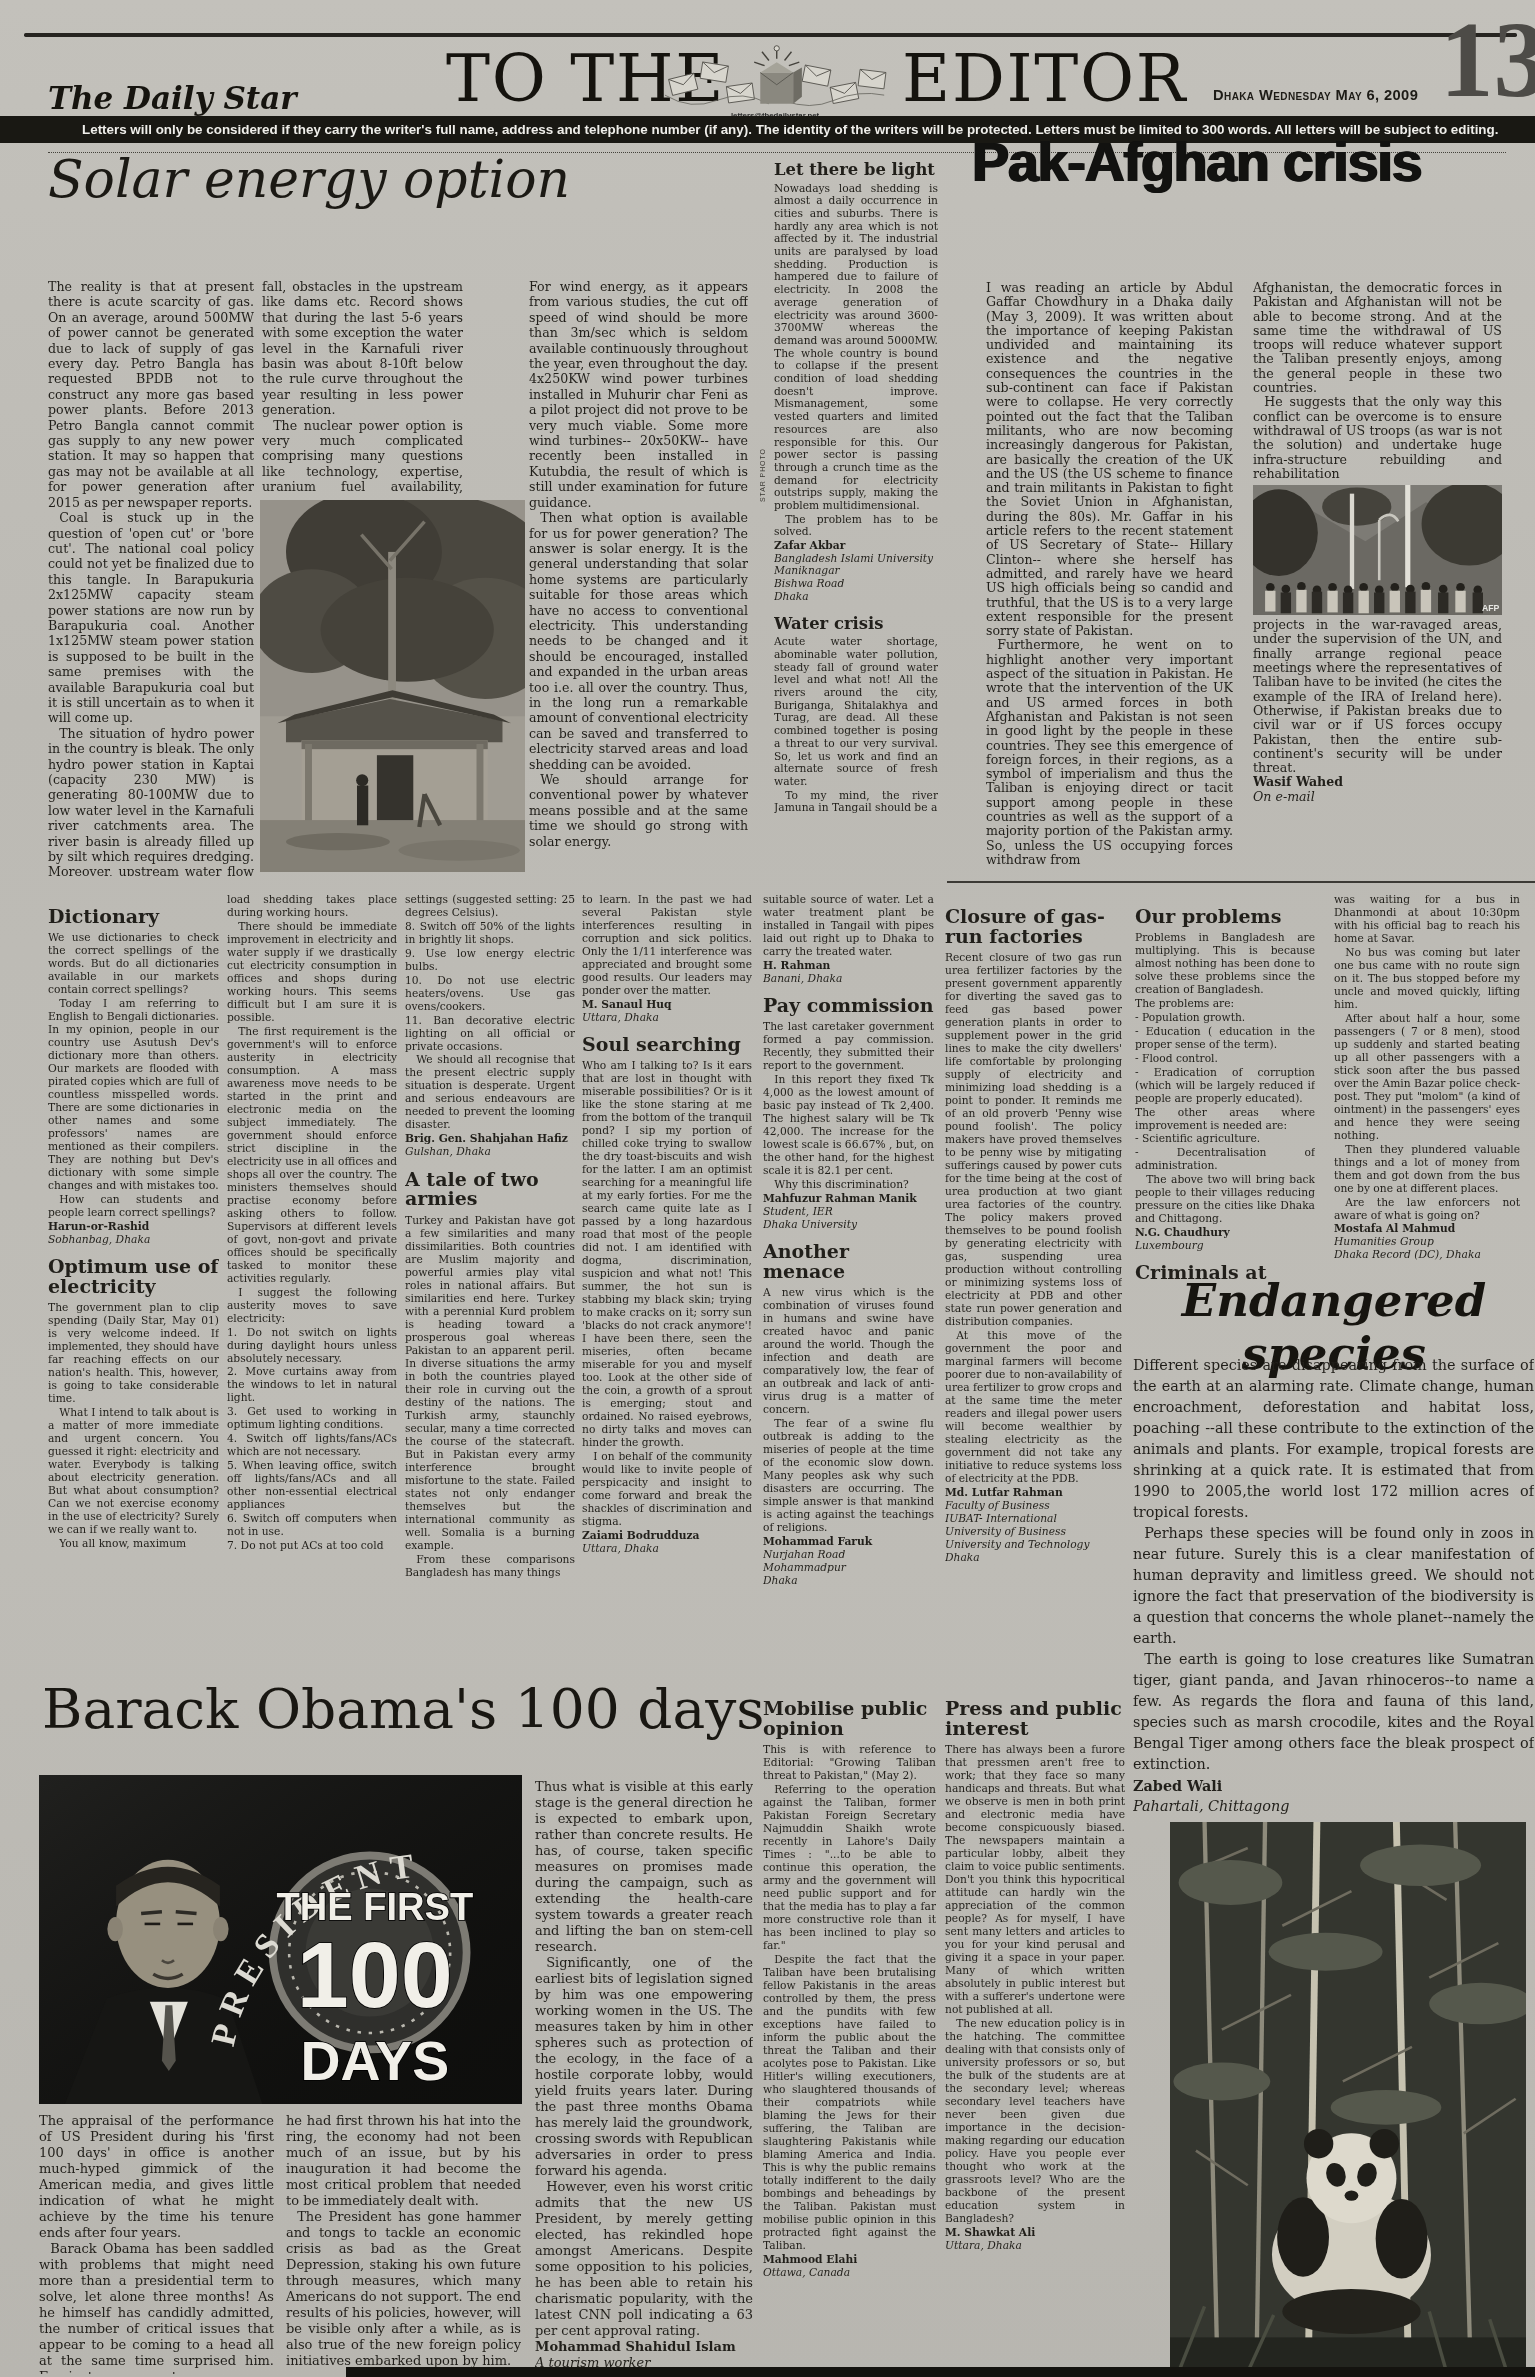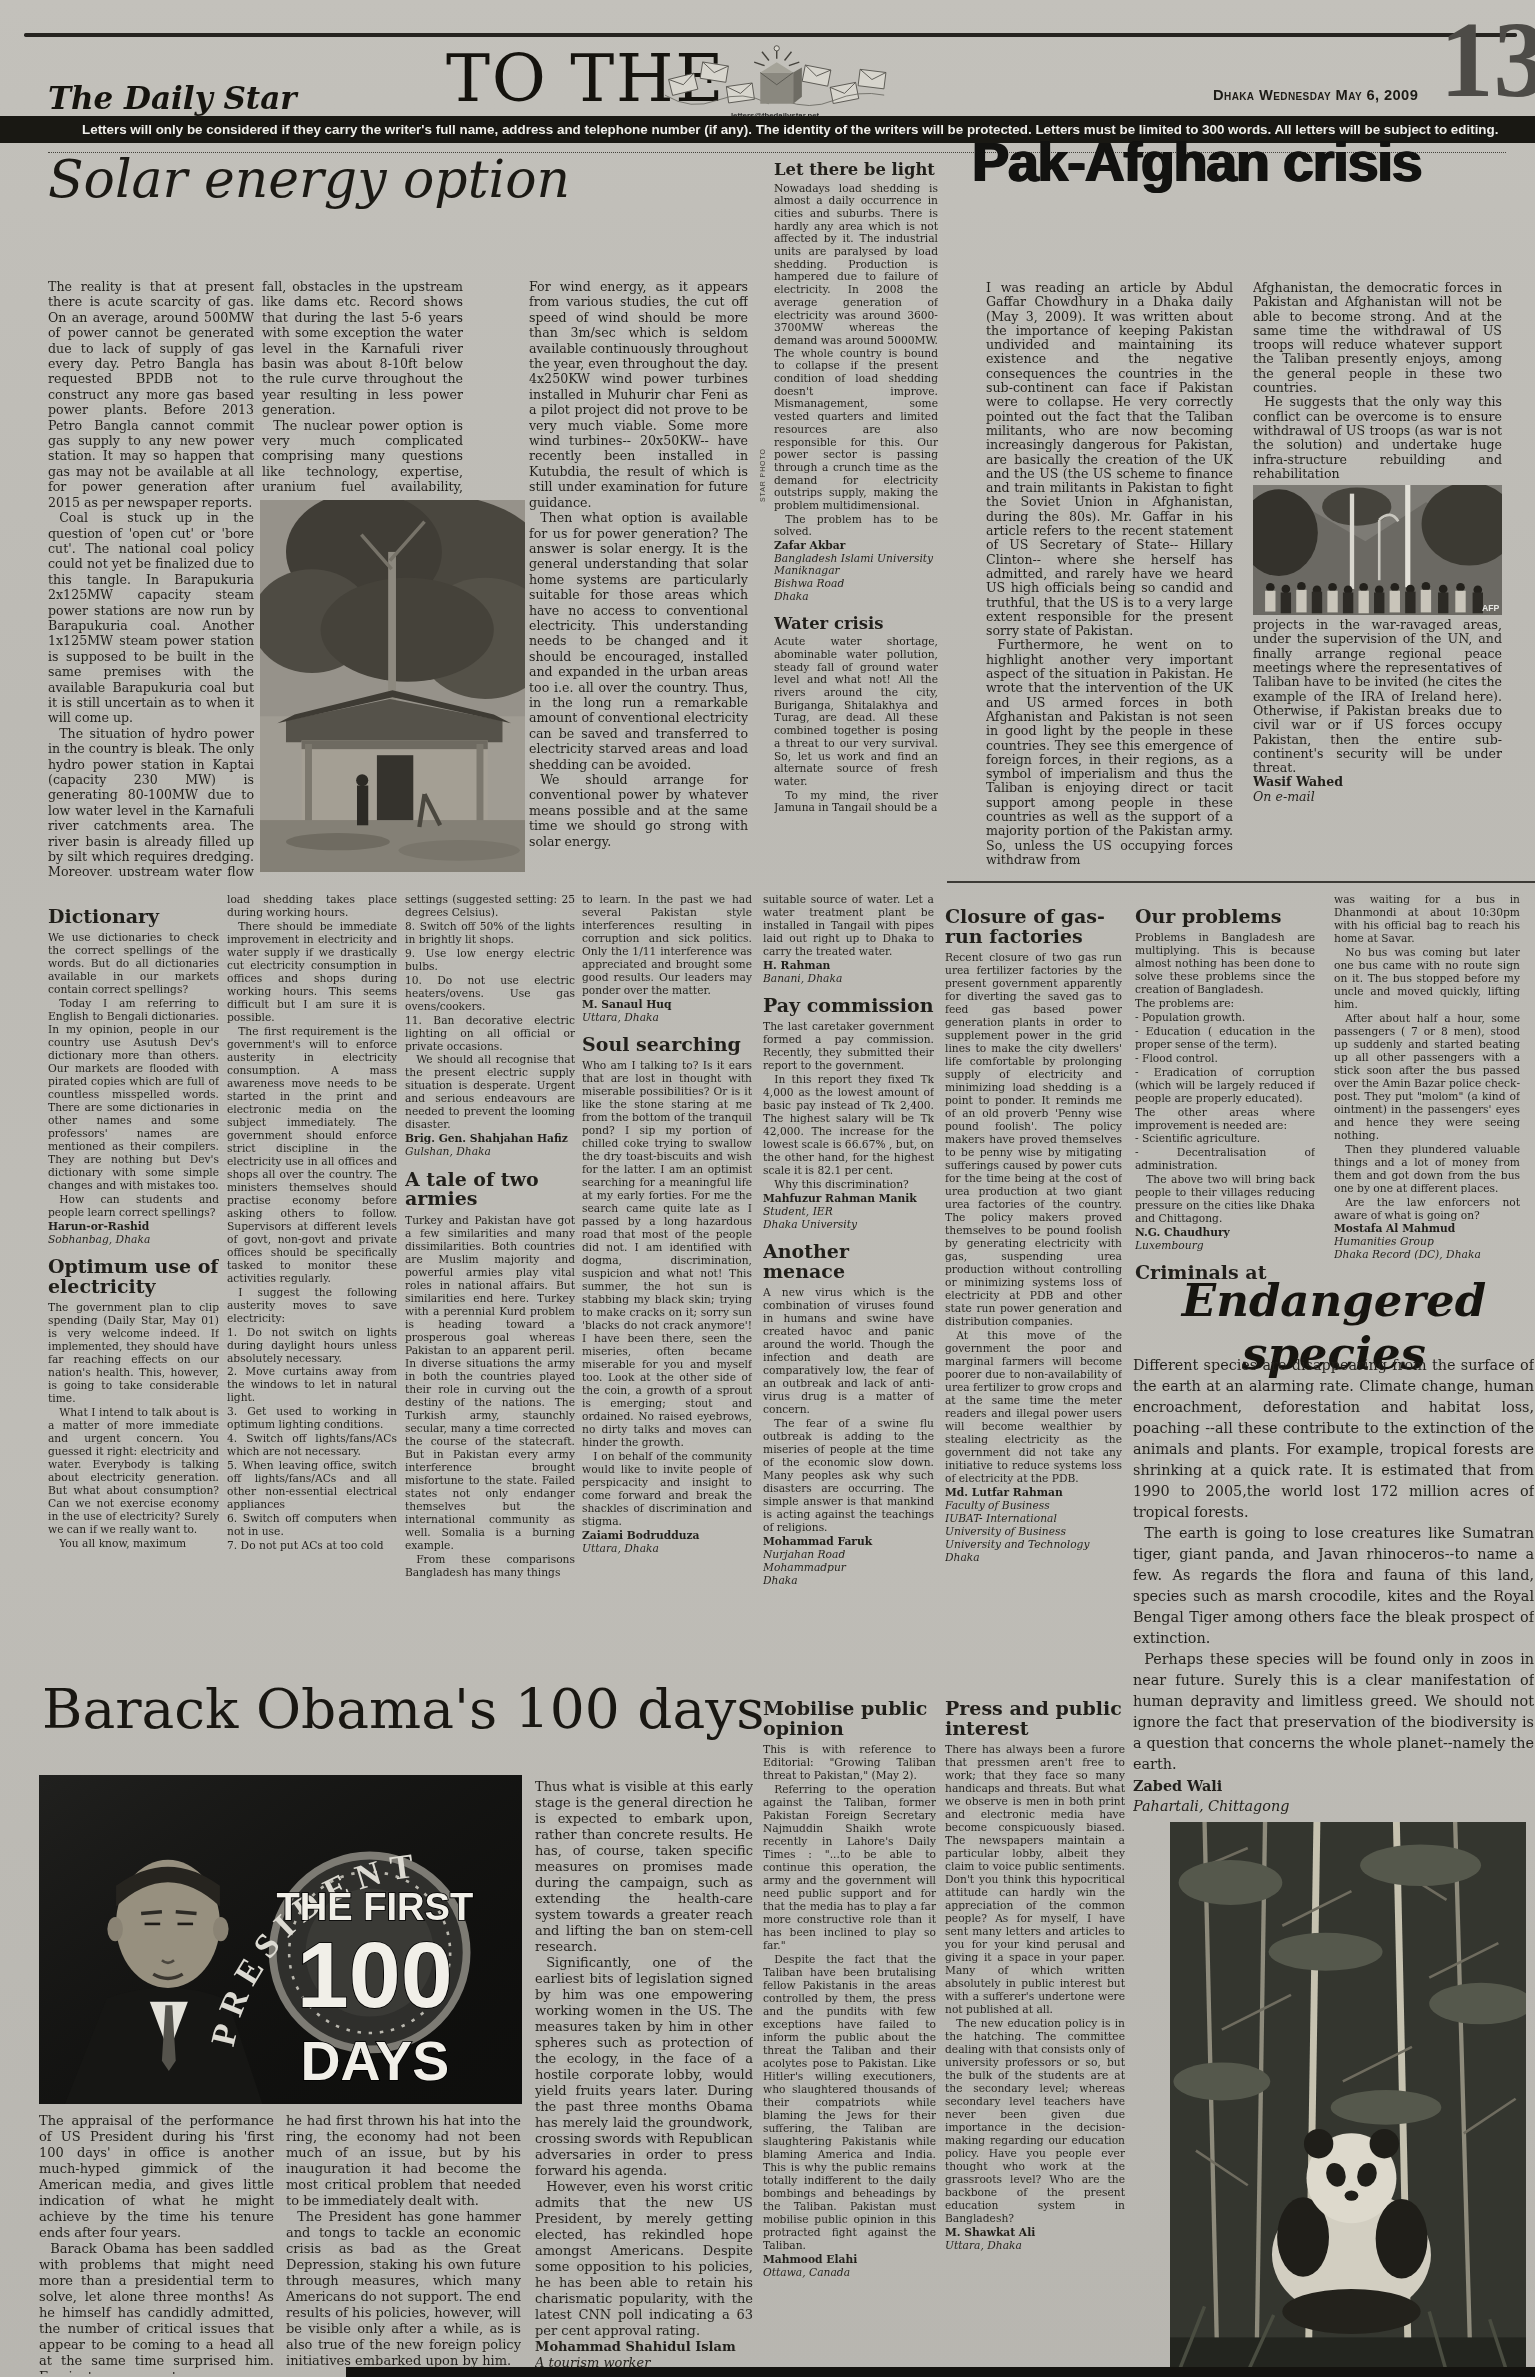--- a/index.html
+++ b/index.html
@@ -58,20 +58,21 @@
 </style>
 </head>
 <body>
 
 <div id="page">
 
   <div class="abs" id="toprule"></div>
 
   <div class="abs" id="masthead">The Daily Star</div>
   <div class="abs bigTO" id="title-left">TO THE</div>
+  <div class="abs bigTO" id="title-right">EDITOR</div>
   <div class="abs" id="env">
     <svg width="234" height="80" viewBox="0 0 270 92">
       <g stroke="#55534d" stroke-width="1" fill="#d7d5cd">
         <rect x="14" y="38" width="30" height="19" transform="rotate(-14 29 47)"></rect>
         <rect x="50" y="24" width="30" height="19" transform="rotate(9 65 33)"></rect>
         <rect x="80" y="48" width="30" height="19" transform="rotate(-8 95 57)"></rect>
         <rect x="168" y="28" width="30" height="19" transform="rotate(11 183 37)"></rect>
         <rect x="200" y="48" width="30" height="19" transform="rotate(-11 215 57)"></rect>
         <rect x="232" y="32" width="30" height="19" transform="rotate(7 247 41)"></rect>
       </g>
@@ -328,22 +329,22 @@
       <p class="ind">Then they plundered valuable things and a lot of money from them and got down from the bus one by one at different places.</p>
       <p class="ind">Are the law enforcers not aware of what is going on?</p>
       <div class="sb">Mostafa Al Mahmud</div>
       <div class="si">Humanities Group</div>
       <div class="si">Dhaka Record (DC), Dhaka</div>
     </div>
 
   <div class="abs" id="end-head">Endangered species</div>
   <div class="col reg-end" style="left:1133px;top:1355px;width:401px;height:464px;">
       <p>Different species are disappearing from the surface of the earth at an alarming rate. Climate change, human encroachment, deforestation and habitat loss, poaching --all these contribute to the extinction of the animals and plants. For example, tropical forests are shrinking at a quick rate. It is estimated that from 1990 to 2005,the world lost 172 million acres of tropical forests.</p>
+      <p class="ind">Perhaps these species will be found only in zoos in near future. Surely this is a clear manifestation of human depravity and limitless greed. We should not ignore the fact that preservation of the biodiversity is a question that concerns the whole planet--namely the earth.</p>
       <p class="ind">The earth is going to lose creatures like Sumatran tiger, giant panda, and Javan rhinoceros--to name a few. As regards the flora and fauna of this land, species such as marsh crocodile, kites and the Royal Bengal Tiger among others     face the bleak prospect of extinction.</p>
-      <p class="ind">Perhaps these species will be found only in zoos in near future. Surely this is a clear manifestation of human depravity and limitless greed. We should not ignore the fact that preservation of the biodiversity is a question that concerns the whole planet--namely the earth.</p>
       <div class="sb">Zabed Wali</div>
       <div class="si">Pahartali, Chittagong</div>
     </div>
   <div class="abs photo" id="panda-photo">
     <svg width="356" height="550" viewBox="0 0 412 636" preserveAspectRatio="none">
       <rect width="412" height="636" fill="#34362f"></rect>
       <g stroke="#8e8b7c" stroke-width="5">
         <line x1="40" y1="0" x2="55" y2="636"></line>
         <line x1="110" y1="0" x2="100" y2="636"></line>
         <line x1="330" y1="0" x2="348" y2="636"></line>

